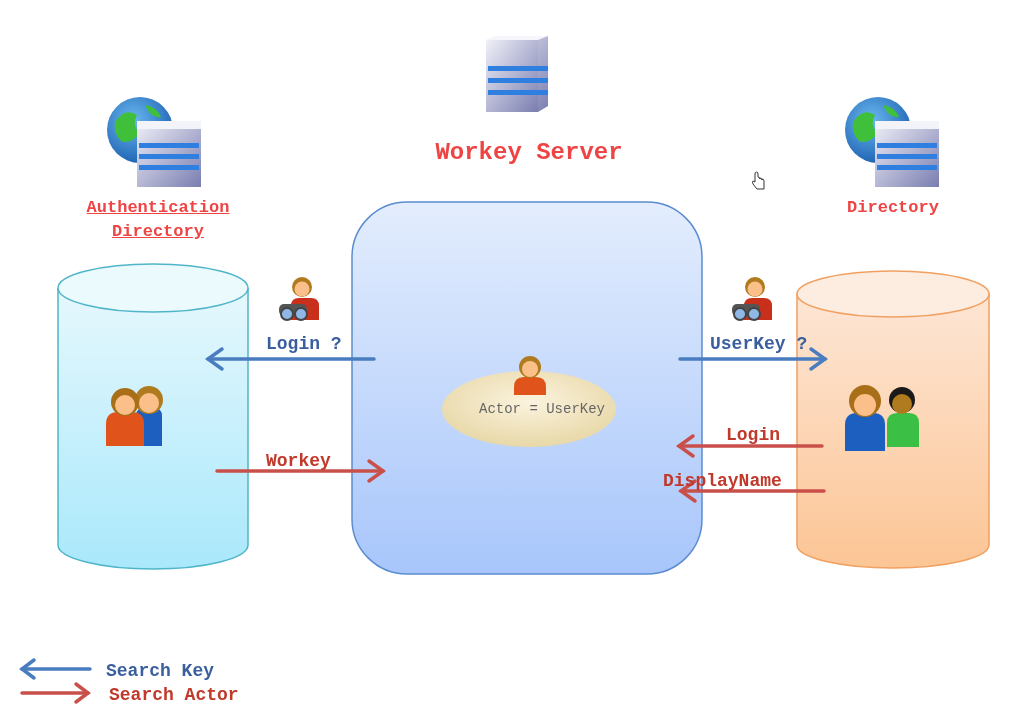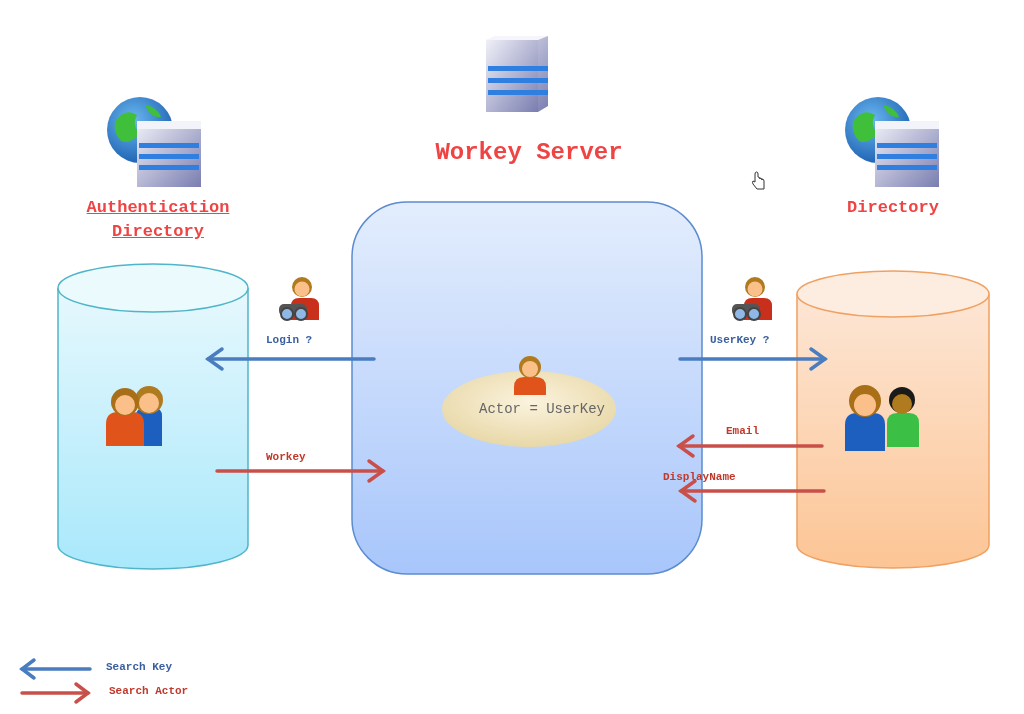--- a/index.html
+++ b/index.html
@@ -1,19 +1,19 @@
 <!DOCTYPE html>
 <html><head>
 <meta charset="utf-8">
 <style>
   html, body { margin:0; padding:0; background:#ffffff; }
   body { width:1024px; height:714px; position:relative; overflow:hidden; font-family:"Liberation Mono","DejaVu Sans Mono",monospace; }
   .abs { position:absolute; }
   .label-bold { font-weight:bold; color:#ef4444; text-align:center; white-space:nowrap; }
-  .flow-label { font-weight:bold; font-size:11px; white-space:nowrap; }
+  .flow-label { font-weight:bold; font-size:18px; white-space:nowrap; }
   .blue { color:#3a5f9e; }
   .red { color:#c0392b; }
   svg { overflow:visible; }
 </style>
 </head>
 <body>
 
 <svg class="abs" style="left:0;top:0" width="1024" height="714">
   <defs>
     <linearGradient id="gServer" x1="0" y1="0" x2="0" y2="1">
@@ -171,17 +171,17 @@
 
 <div class="abs label-bold" style="left:810px;top:196px;width:166px;font-size:17px;line-height:24px;">
   <div>Directory</div>
 </div>
 
 <div class="abs" style="left:442px;top:401px;width:200px;text-align:center;font-size:14px;color:#666;">Actor = UserKey</div>
 
 <div class="abs flow-label blue" style="left:266px;top:334px;">Login ?</div>
 <div class="abs flow-label red" style="left:266px;top:451px;">Workey</div>
 <div class="abs flow-label blue" style="left:710px;top:334px;">UserKey ?</div>
-<div class="abs flow-label red" style="left:726px;top:425px;">Email</div>
+<div class="abs flow-label red" style="left:726px;top:425px;">Login</div>
 <div class="abs flow-label red" style="left:663px;top:471px;">DisplayName</div>
 
 <div class="abs flow-label blue" style="left:106px;top:661px;text-align:right;">Search Key</div>
 <div class="abs flow-label red" style="left:109px;top:685px;">Search Actor</div>
 
 </body></html>

